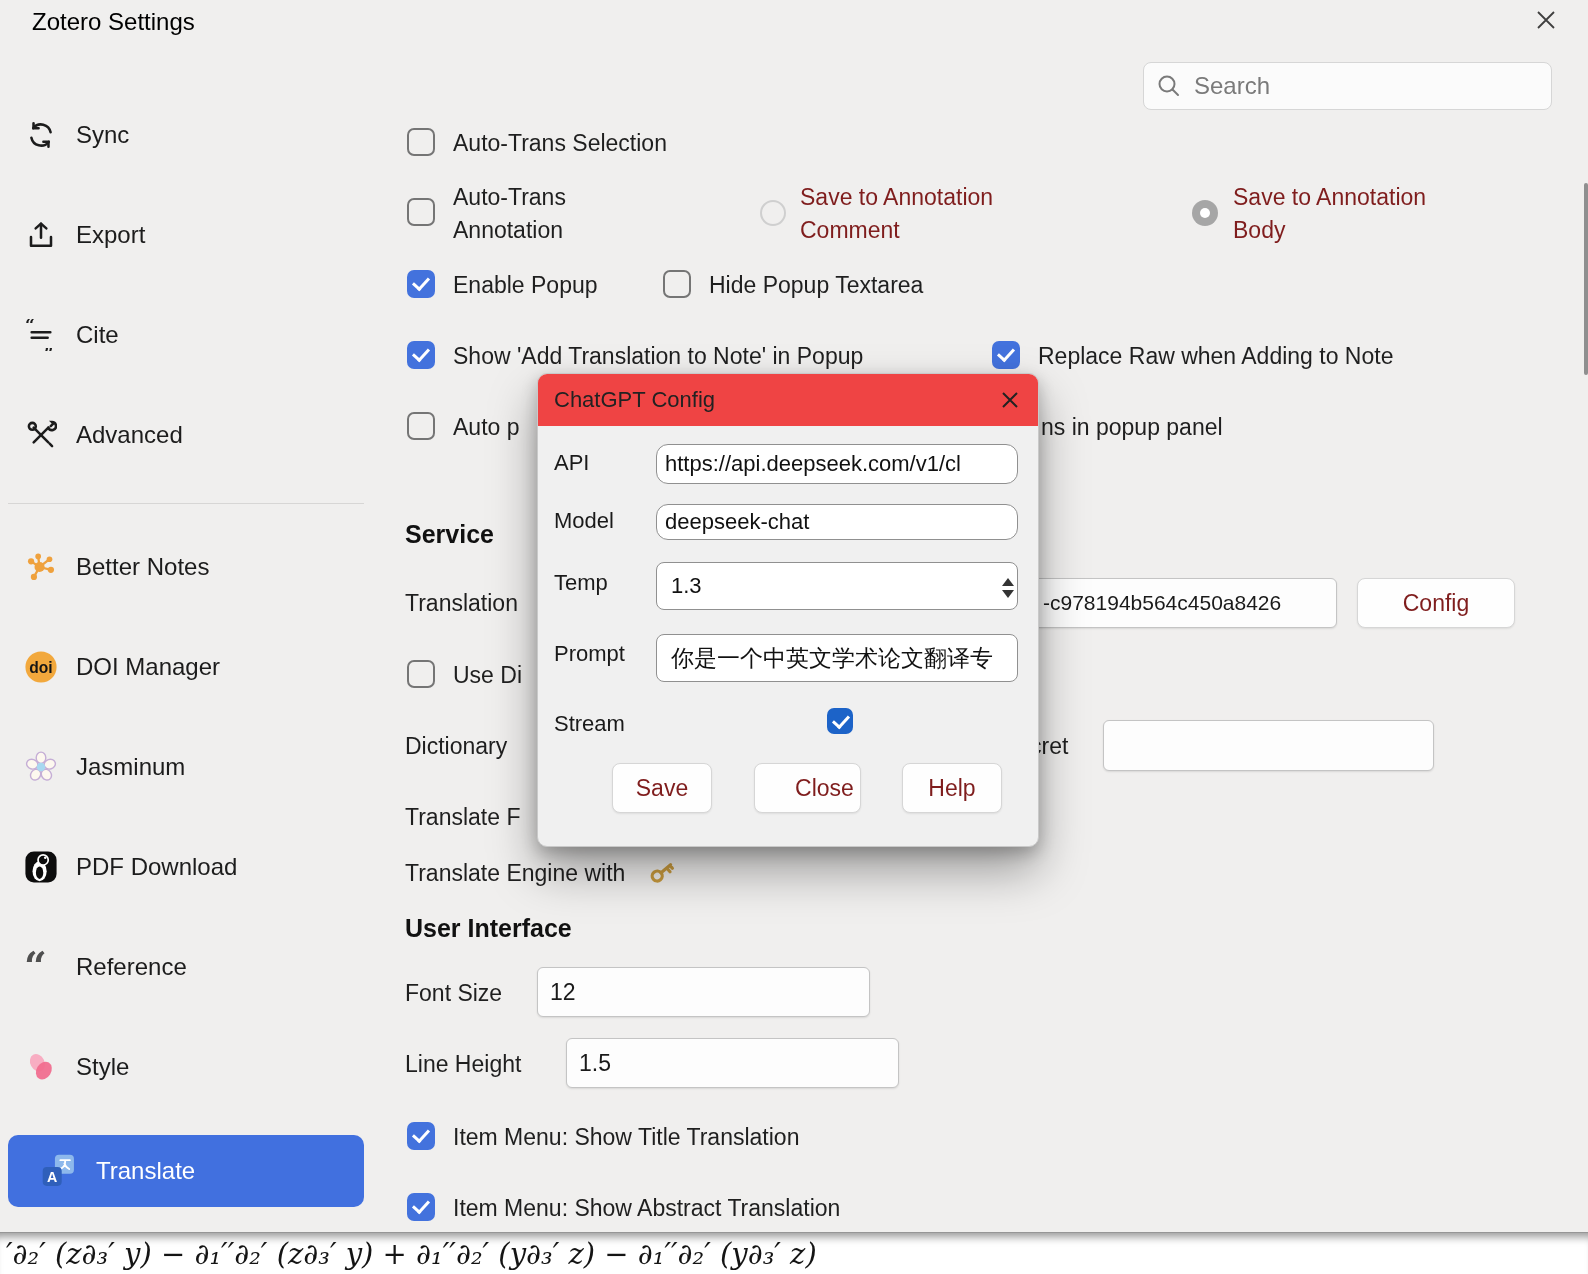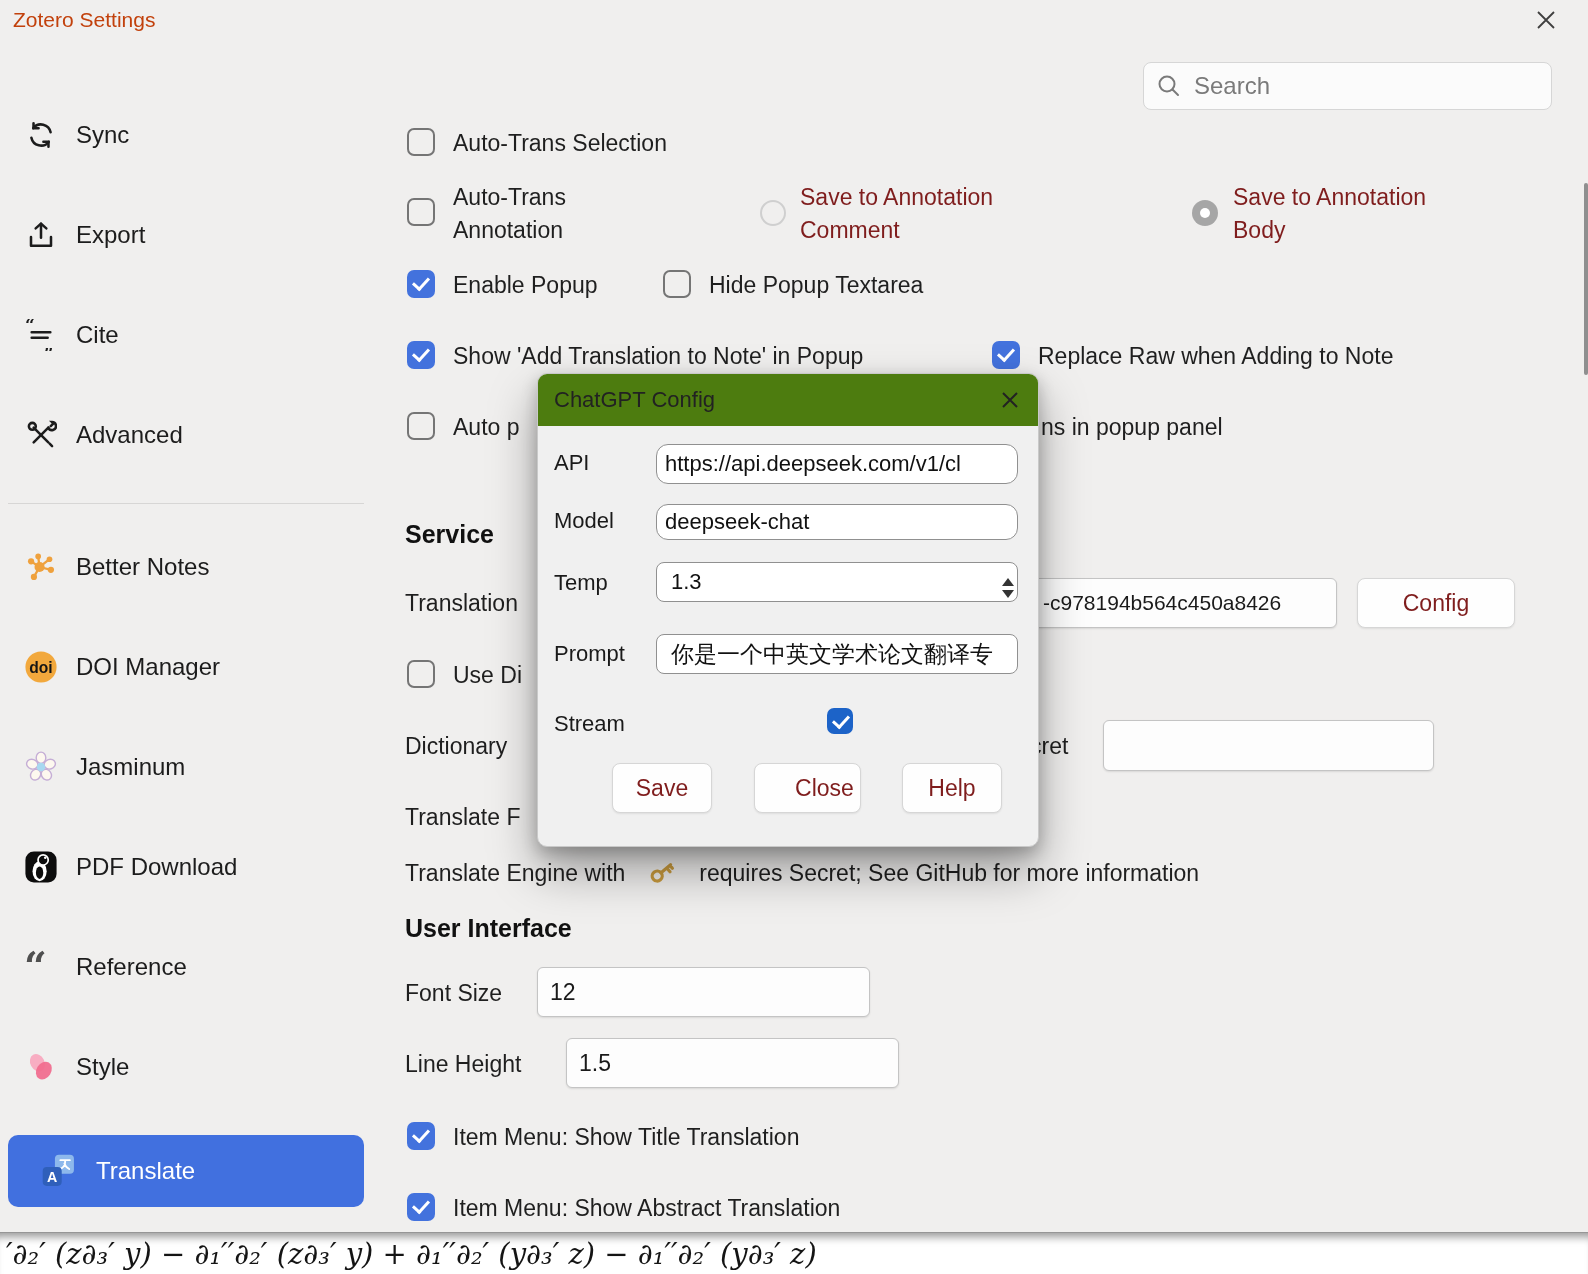--- a/index.html
+++ b/index.html
@@ -1,21 +1,21 @@
 <!DOCTYPE html>
 <html><head>
 <meta charset="utf-8">
 <style>
   html,body{margin:0;padding:0;}
   body{font-family:"Liberation Sans",sans-serif;-webkit-font-smoothing:antialiased;}
   .screen{position:relative;width:1588px;height:1274px;background:#f0efee;overflow:hidden;}
   .abs{position:absolute;}
 
   
-  .win-title{left:13px;top:8px;font-size:21px;color:#c2410c;}
+  .win-title{left:32px;top:8px;font-size:24px;color:#000000;}
   .win-close{left:1532px;top:6px;width:28px;height:28px;cursor:pointer;}
   .search-box{left:1143px;top:62px;width:409px;height:48px;background:#fbfbfb;border:1px solid #d6d6d6;border-radius:8px;display:flex;align-items:center;gap:10px;padding:0 12px;box-sizing:border-box;}
   .search-box input{border:none;outline:none;background:transparent;font-size:24px;color:#444;width:100%;font-family:inherit;}
   .search-box input::placeholder{color:#7a7a7a;}
 
   
   .side-item{left:24px;width:340px;height:48px;display:flex;align-items:center;gap:18px;cursor:pointer;}
   .side-item .lbl{font-size:24px;color:#1c1c1c;}
   .side-sep{left:8px;top:503px;width:356px;height:1px;background:#d7d6d5;}
   .side-selected{left:8px;top:1135px;width:356px;height:72px;background:#4170df;border-radius:10px;display:flex;align-items:center;gap:18px;padding-left:32px;box-sizing:border-box;cursor:pointer;}
@@ -37,27 +37,27 @@
   .radio{width:26px;height:26px;border-radius:50%;box-sizing:border-box;cursor:pointer;}
   .radio.off{border:2.5px solid #cfcfcf;}
   .radio.on{background:#a6a6a6;}
   .radio.on::after{content:"";position:absolute;left:8px;top:8px;width:10px;height:10px;border-radius:50%;background:#fff;}
 
   .field{background:#fdfdfd;border:1px solid #c4c4c4;border-radius:6px;box-shadow:0 1px 2px rgba(0,0,0,.10);box-sizing:border-box;font-size:23px;color:#1a1a1a;font-family:inherit;padding:0 12px;outline:none;}
   .btn{background:#fefefe;border:1px solid #d6d6d6;border-radius:8px;font-size:23px;color:#7f1d1d;display:flex;align-items:center;justify-content:center;box-sizing:border-box;cursor:pointer;box-shadow:0 1px 2px rgba(0,0,0,.08);}
 
   
   .dialog{left:537px;top:373px;width:500px;height:472px;background:#f0f0f0;border-radius:10px;border:1px solid #c9c9c9;box-shadow:0 24px 48px rgba(0,0,0,.35),0 6px 16px rgba(0,0,0,.22);z-index:10;}
-  .dlg-titlebar{position:absolute;left:0;top:0;right:0;height:52px;background:#4d7c0f;border-radius:9px 9px 0 0;}
+  .dlg-titlebar{position:absolute;left:0;top:0;right:0;height:52px;background:#ef4444;border-radius:9px 9px 0 0;}
   .dlg-title{position:absolute;left:16px;top:13px;font-size:22px;color:#222;}
   .dlg-close{position:absolute;right:14px;top:12px;width:28px;height:28px;cursor:pointer;}
   .dlg-label{position:absolute;left:16px;font-size:22px;color:#1a1a1a;}
   .dlg-input{position:absolute;left:118px;width:362px;background:#fff;border:1px solid #909090;box-sizing:border-box;font-size:22px;color:#111;font-family:inherit;padding:0 8px;outline:none;}
   .dlg-input.sq{border-radius:12px;height:40px;}
-  .dlg-input.rd{border-radius:8px;height:40px;padding:0 14px;}
+  .dlg-input.rd{border-radius:8px;height:48px;padding:0 14px;}
   .dlg-btn{position:absolute;top:389px;height:50px;}
   .spinner{position:absolute;right:6px;width:0;height:0;border-left:6px solid transparent;border-right:6px solid transparent;}
   .spin-up{top:16px;border-bottom:8px solid #333;}
   .spin-dn{top:28px;border-top:8px solid #333;}
 
   
   .formula-strip{left:0;top:1232px;width:1588px;height:42px;background:#ffffff;border-top:1px solid #969696;box-shadow:inset 0 10px 9px -6px rgba(0,0,0,.40);z-index:20;display:flex;align-items:center;overflow:hidden;}
   .formula-strip .fx{font-family:"DejaVu Serif",serif;font-style:italic;font-size:29px;color:#141414;white-space:nowrap;padding-left:6px;}
 
   .scroll-thumb{left:1584px;top:183px;width:4px;height:192px;background:#8f8f8f;border-radius:2px;z-index:5;cursor:pointer;}
@@ -272,21 +272,20 @@
   <div class="abs t" style="left:405px;top:803px;">Translate F</div>
 
   <div class="abs" style="left:405px;top:857px;display:flex;align-items:flex-end;gap:22px;">
     <span class="t">Translate Engine with</span>
     <span class="icon-box" style="width:30px;height:30px;">
       <svg width="30" height="30" viewBox="0 0 24 24" transform="rotate(-40)">
           <circle cx="7" cy="12" r="4" fill="none" stroke="#c99b3f" stroke-width="2.6"></circle>
           <path d="M11 12h10M17 12v4M20.3 12v3" stroke="#c99b3f" stroke-width="2.6" fill="none" stroke-linecap="round"></path>
         </svg>
     </span>
-    <span class="t">requires Secret; See GitHub for more information</span>
   </div>
 
   <div class="abs h1" style="left:405px;top:914px;">User Interface</div>
 
   <div class="abs t" style="left:405px;top:979px;">Font Size</div>
   <input class="abs field" style="left: 537px; top: 967px; width: 333px; height: 50px;" value="12">
 
   <div class="abs t" style="left:405px;top:1050px;">Line Height</div>
   <input class="abs field" style="left: 566px; top: 1038px; width: 333px; height: 50px;" value="1.5">
 

